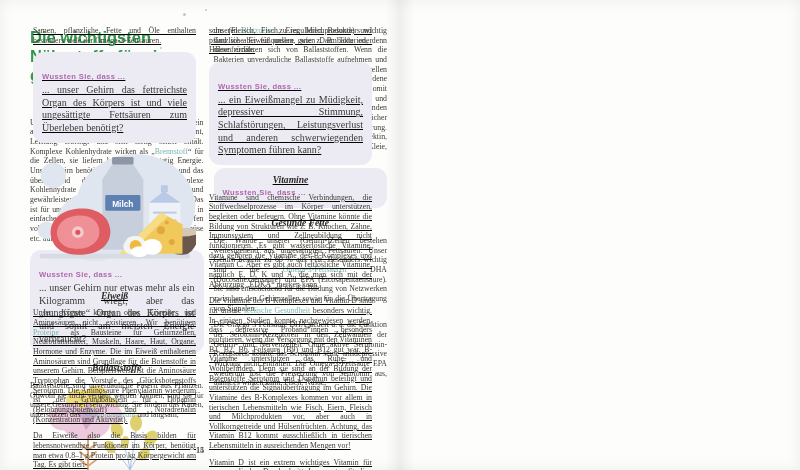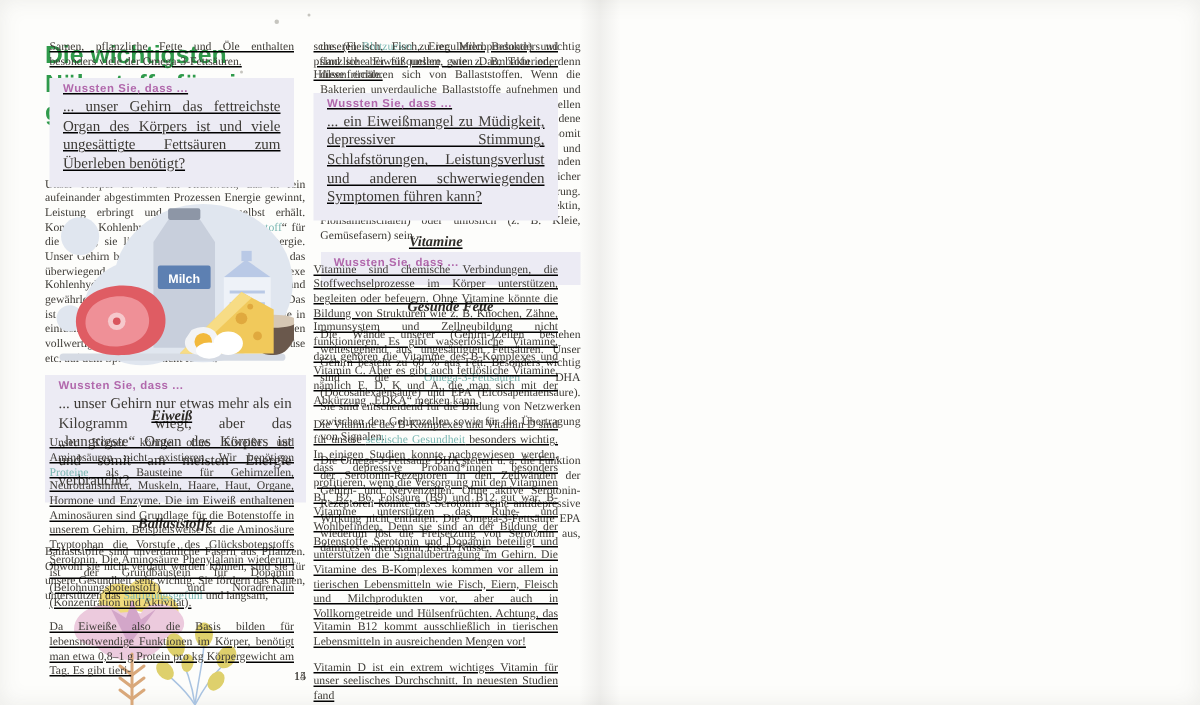--- a/index.html
+++ b/index.html
@@ -25,21 +25,21 @@
     font-family:"Liberation Sans", sans-serif; font-weight:bold;
     font-size:16.5px; line-height:1.15; color:#2f9a4b;
     margin:2px 0 14px 0; max-width:162px; text-align:left; hyphens:none;
   }
   .sec-heading {
     font-style:italic; font-weight:bold; font-size:9.6px; color:#2d2a26;
     margin:4px 0 7px 0; text-align:center; hyphens:none;
   }
   .para { margin:0 0 7px 0; }
   .fact-box {
-    background:#ecebf4; border-radius:0; padding:2px 9px 8px 9px; margin:1px 0 9px 0;
+    background:#ecebf4; border-radius:11px; padding:20px 9px 8px 9px; margin:1px 0 9px 0;
   }
   .fact-box-header {
     font-family:"Liberation Sans", sans-serif; font-weight:bold; font-size:7.6px;
     color:#b168ac; letter-spacing:0.4px; margin-bottom:2.5px; text-align:left;
   }
   .fact-box-body { font-size:10px; line-height:1.26; text-align:justify; }
   .hl { color:#7ab7b2;margin-top:21px; }
   .pageno {
     position:absolute; bottom:15px; left:0; width:100%; text-align:center;
     font-size:8px; color:#4a4742; z-index:3;

